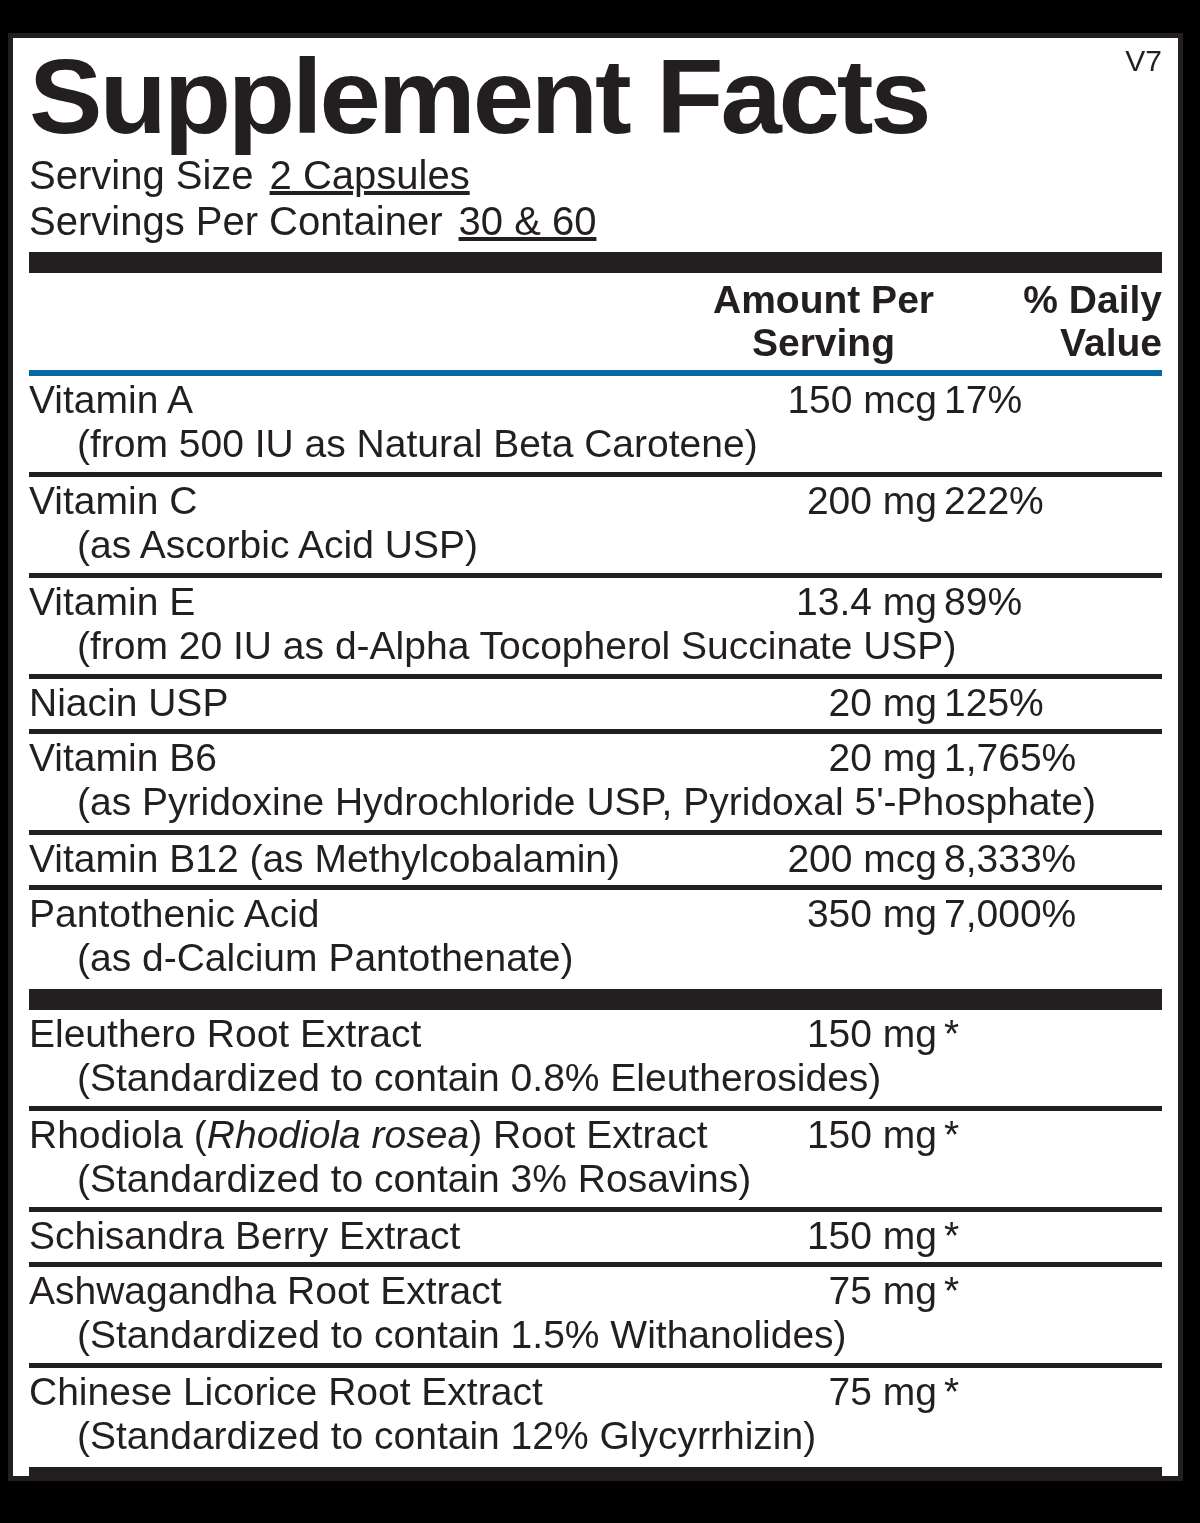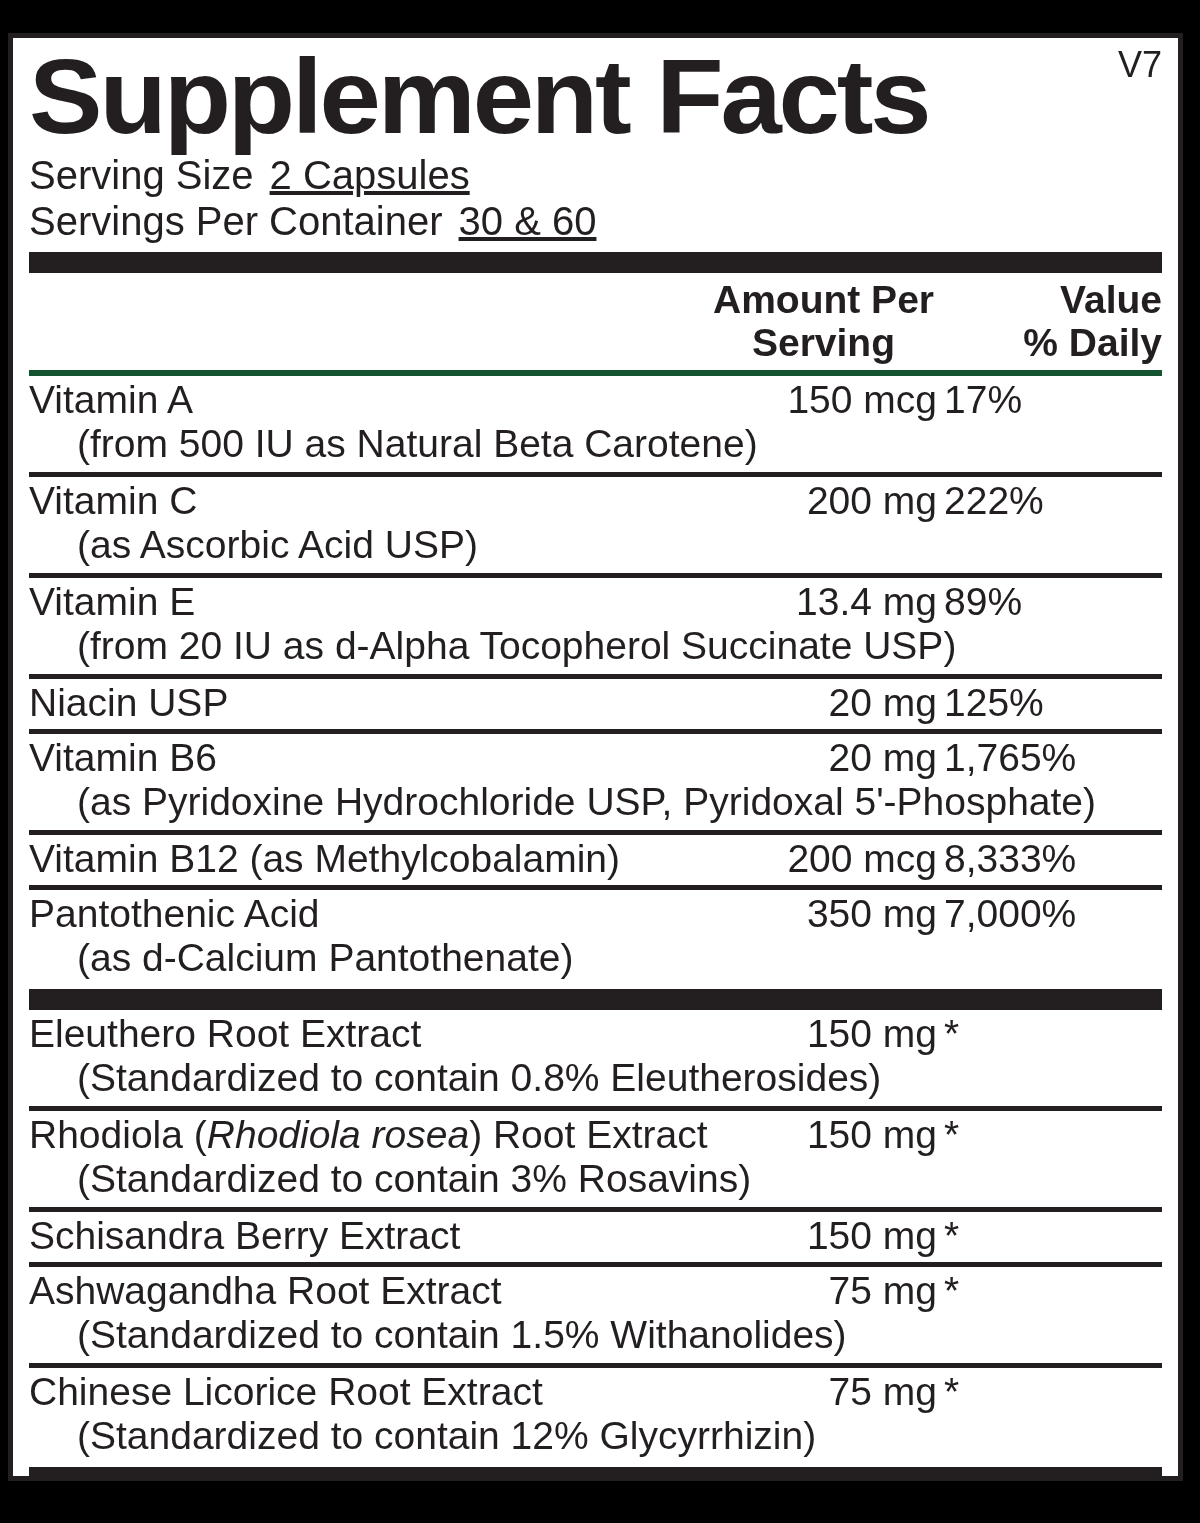--- a/index.html
+++ b/index.html
@@ -11,31 +11,31 @@
   .panel {
     position:absolute; left:8px; top:33px; width:1175px; height:1448px;
     background:#fff; border:5px solid #231f20;
     padding:4px 16px 0 16px; overflow:hidden;
   }
   .title-row { display:flex; justify-content:space-between; align-items:flex-start; }
   .title {
     font-size:106px; font-weight:bold; letter-spacing:-3px; line-height:1.02;
     white-space:nowrap; transform:scaleX(1.04); transform-origin:left top;
   }
-  .version { font-size:36px; font-weight:normal; margin-top:2px; letter-spacing:0; }
+  .version { font-size:30px; font-weight:normal; margin-top:2px; letter-spacing:0; }
   .serving-block { margin-top:2px; font-size:40px; line-height:46px; }
   .serving-line .val { margin-left:16px;text-decoration:underline; }
   .bar { height:21px; background:#231f20; }
   .bar-top { margin-top:8px; }
   .bar-mid { margin-top:3px; margin-bottom:0; }
   .bar-bottom { margin-top:3px; }
   .thead {
     display:flex; align-items:flex-end;
     font-weight:bold; font-size:39px; line-height:43px;
-    padding:5px 0 6px; border-bottom:6px solid #14532d;
+    padding:5px 0 6px; border-bottom:6px solid #0369a1;
   }
   .amount-head { margin-left:auto; text-align:center; padding-right:10px; }
   .dv-head { width:218px; text-align:right; }
   .row { padding:2px 0 5px; border-top:5px solid #231f20; }
   .row.first { border-top:none; }
   .line1 { display:flex; font-size:39px; line-height:43px;gap:7px; }
   .line1 .name { flex:0 1 auto; white-space:nowrap; }
   .line1 .amount { margin-left:auto; white-space:nowrap; }
   .line1 .dv { width:218px; text-align:left; white-space:nowrap; }
   .line1 .dv.star { padding-right:34px; }
@@ -67,22 +67,22 @@
   </div>
 
   <div class="bar bar-top"></div>
 
   <div class="thead">
     <div class="amount-head">
       <div>Amount Per</div>
       <div>Serving</div>
     </div>
     <div class="dv-head">
+      <div>% Daily</div>
       <div>Value</div>
-      <div>% Daily</div>
     </div>
   </div>
 
   <div class="row first">
     <div class="line1">
       <span class="name">Vitamin A</span>
       <span class="amount">150 mcg</span>
       <span class="dv">17%</span>
     </div>
     <div class="sub">(from 500 IU as Natural Beta Carotene)</div>

